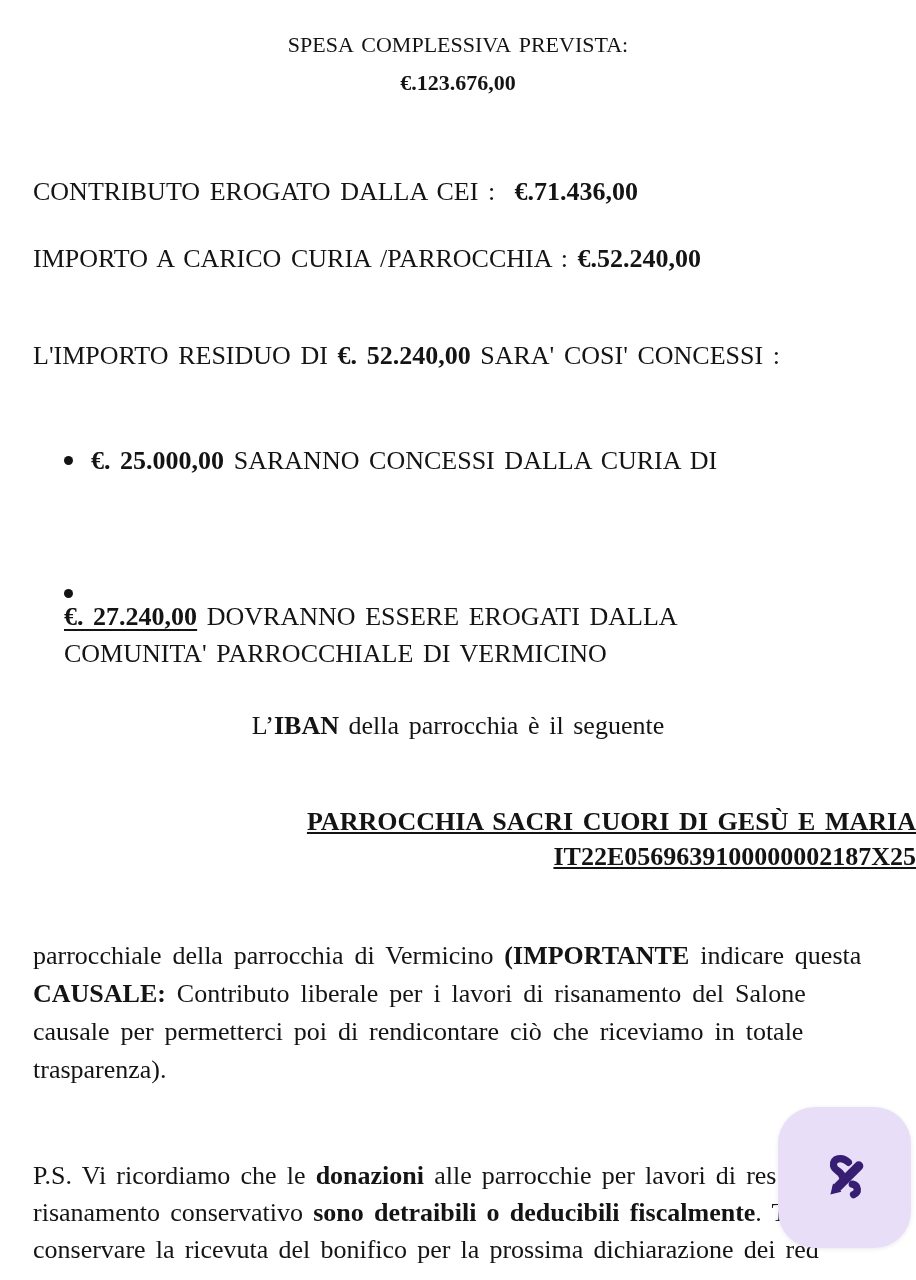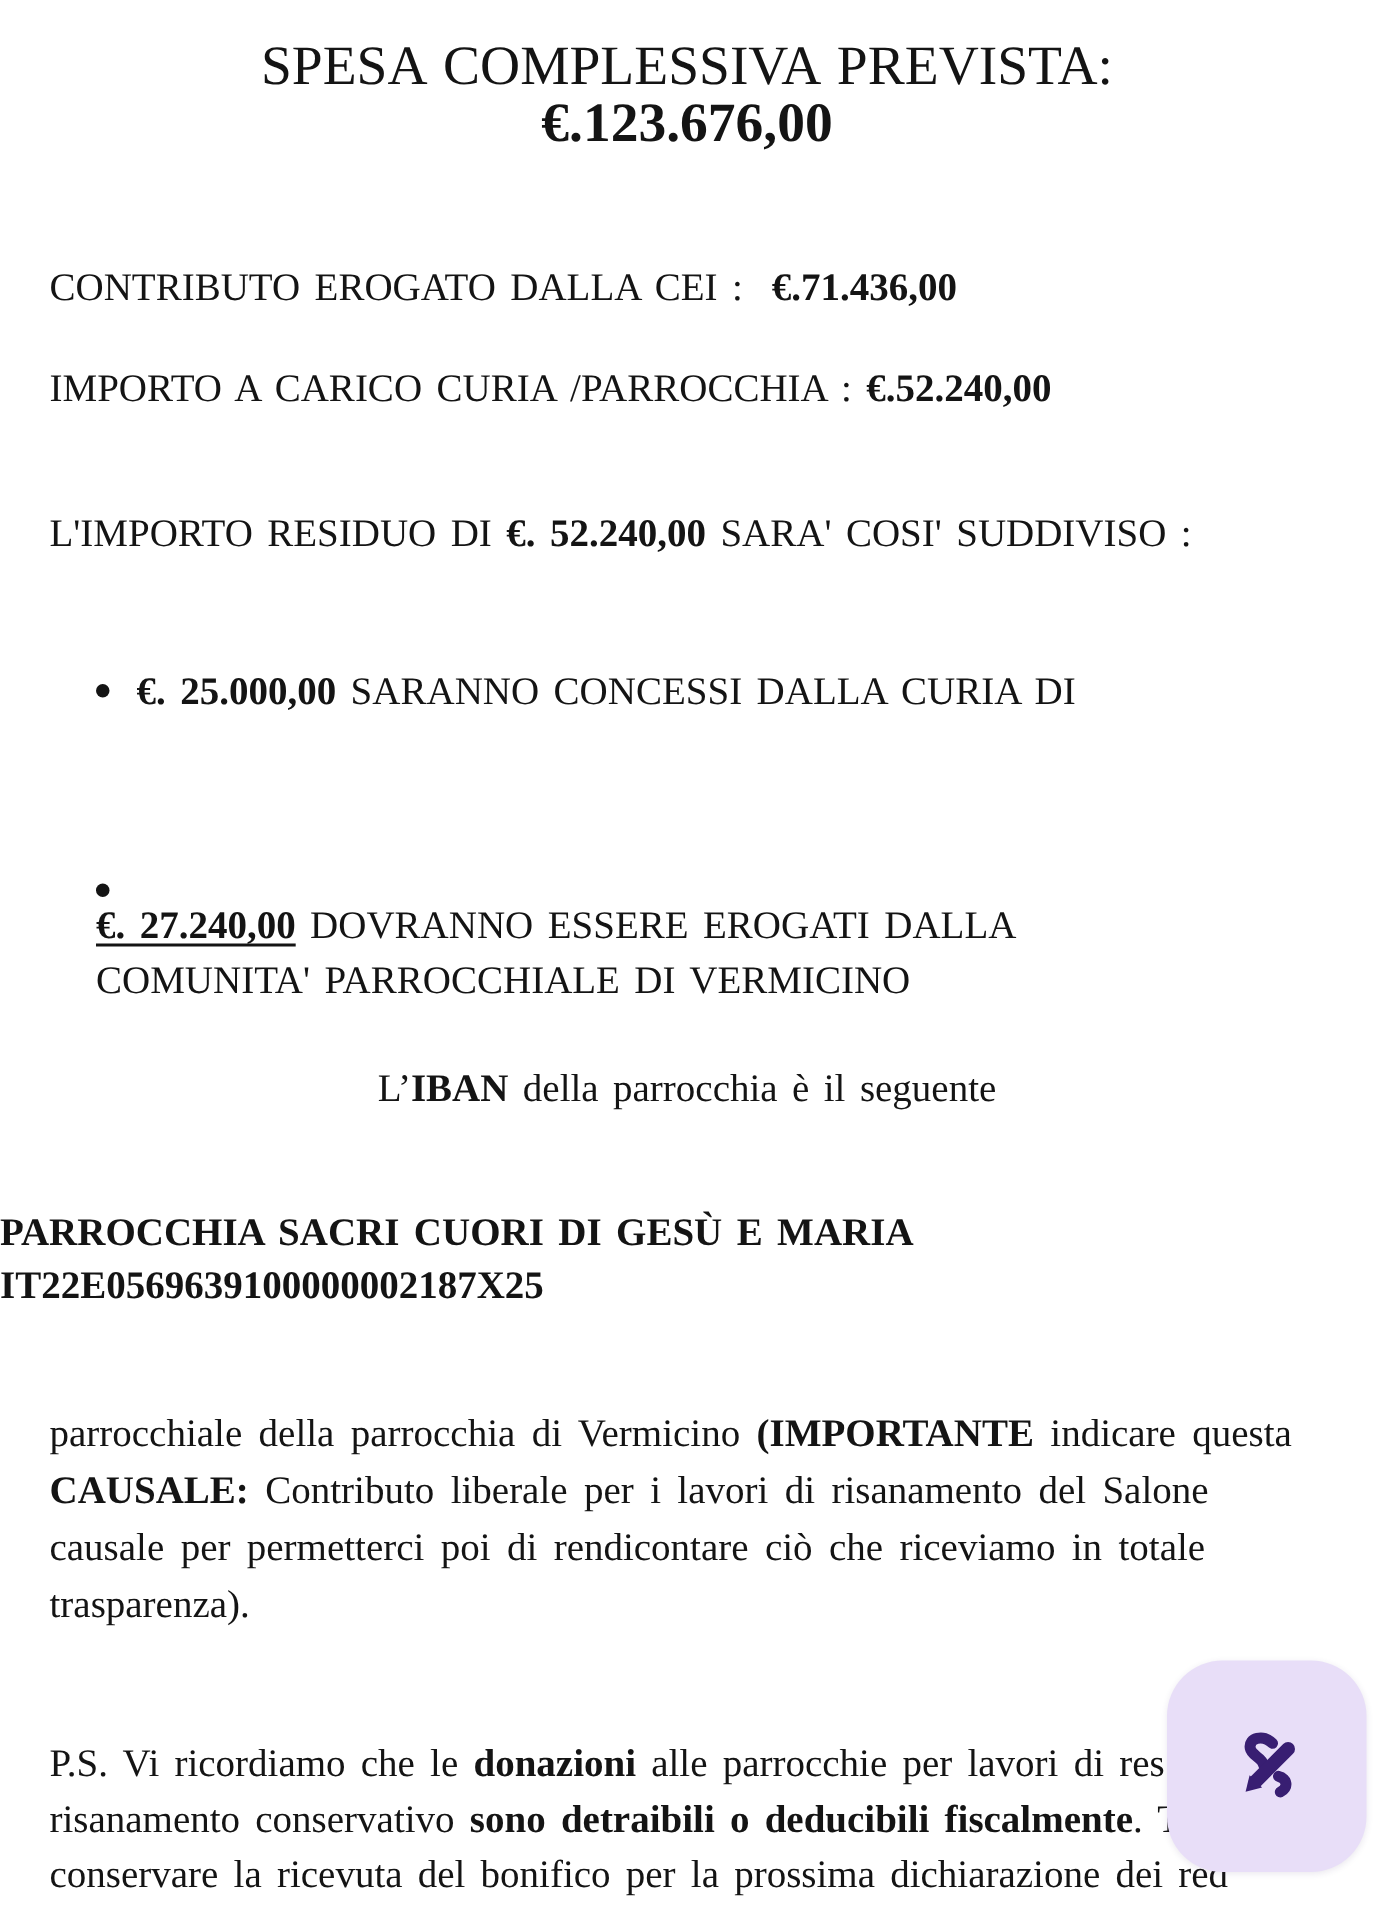--- a/index.html
+++ b/index.html
@@ -15,38 +15,38 @@
     word-spacing:0.12em;
   }
   .line{white-space:nowrap;}
   .b{font-weight:700;}
   .u{text-decoration:underline;text-decoration-thickness:2px;text-underline-offset:4px;}
   .abs{position:absolute;}
 
   .title-block{
     top:26px;left:0;width:916px;
     text-align:center;
-    font-size:37px;line-height:38px;
+    font-size:22px;line-height:38px;
   }
   .row-contributo{top:173px;left:33px;line-height:37px;}
   .row-importo{top:240px;left:33px;line-height:37px;}
   .row-residuo{top:337px;left:33px;line-height:37px;}
 
   .bullet{left:64px;display:flex;align-items:flex-start;line-height:37px;}
   .bullet-1{top:442px;}
   .bullet-2{top:575px;flex-direction:column;}
   .dot{
     flex:0 0 auto;
     width:9px;height:9px;border-radius:50%;
     background:var(--page-fg,#141414);
     margin:14px 18px 0 0;
   }
 
   .iban-intro{top:707px;left:0;width:916px;text-align:center;line-height:37px;}
-  .bank-block{top:804px;left:0;width:916px;text-align:left;line-height:35px;}
+  .bank-block{top:804px;left:0;width:916px;text-align:right;line-height:35px;text-decoration:underline;}
 
   .causale{top:937px;left:33px;line-height:38px;word-spacing:0.17em;}
   .ps{top:1117px;left:33px;line-height:37px;word-spacing:0.14em;margin-top:40px;}
 
   .fab{
     top:1107px;left:778px;
     width:133px;height:141px;
     background:var(--fab-bg,#e8def8);
     border-radius:37px;
     display:flex;align-items:center;justify-content:center;
@@ -62,21 +62,21 @@
 
   <div class="abs title-block">
     <div class="line"><span>SPESA COMPLESSIVA PREVISTA:</span></div>
     <div class="line"><span class="b">€.123.676,00</span></div>
   </div>
 
   <div class="abs line row-contributo"><span>CONTRIBUTO EROGATO DALLA CEI :&nbsp; </span><span class="b">€.71.436,00</span></div>
 
   <div class="abs line row-importo"><span>IMPORTO A CARICO CURIA /PARROCCHIA : </span><span class="b">€.52.240,00</span></div>
 
-  <div class="abs line row-residuo"><span>L'IMPORTO RESIDUO DI </span><span class="b">€. 52.240,00</span><span> SARA' COSI' SUDDIVISO :</span></div>
+  <div class="abs line row-residuo"><span>L'IMPORTO RESIDUO DI </span><span class="b">€. 52.240,00</span><span> SARA' COSI' CONCESSI :</span></div>
 
   <div class="abs bullet bullet-1">
     <span class="dot"></span>
     <span>
       <div class="line"><span class="b">€. 25.000,00</span><span> SARANNO CONCESSI DALLA CURIA DI</span></div>
     </span>
   </div>
 
   <div class="abs bullet bullet-2">
     <span class="dot"></span>

